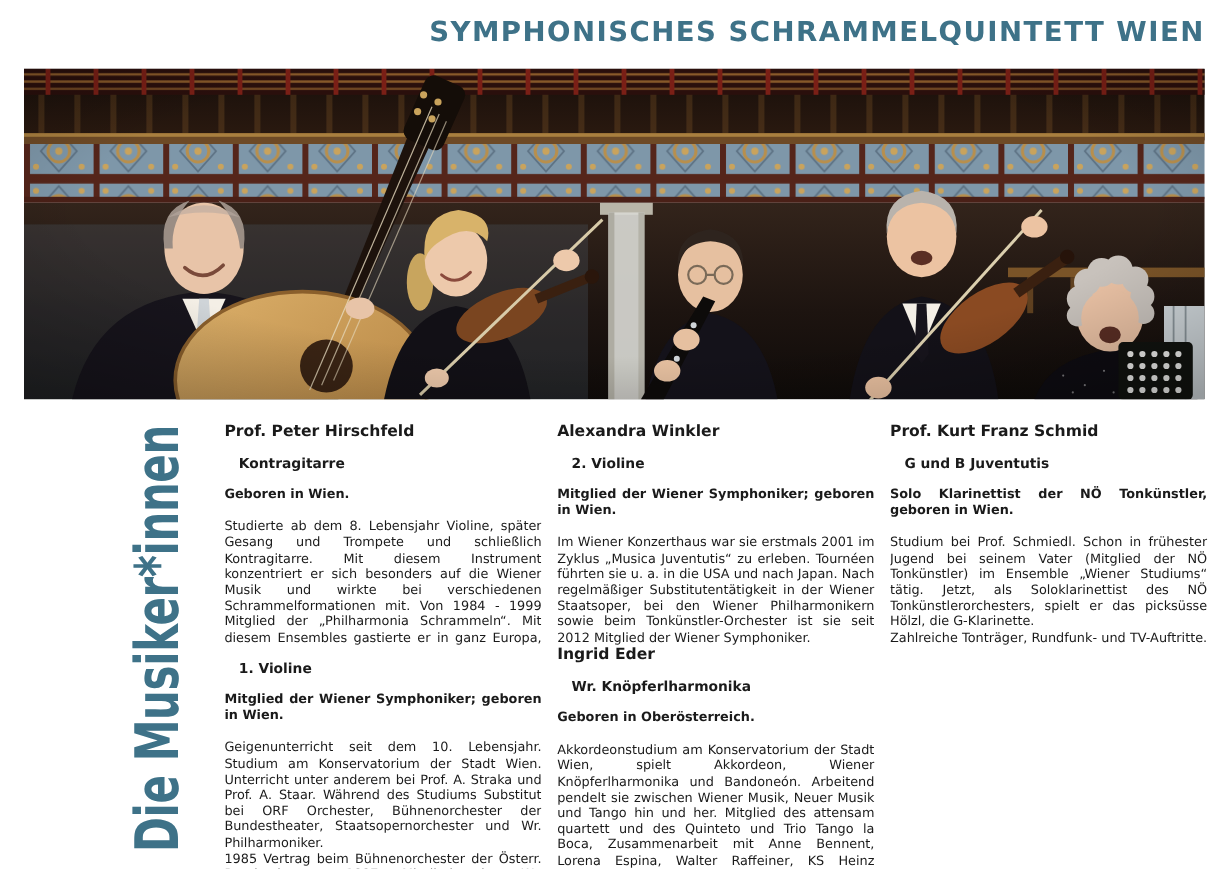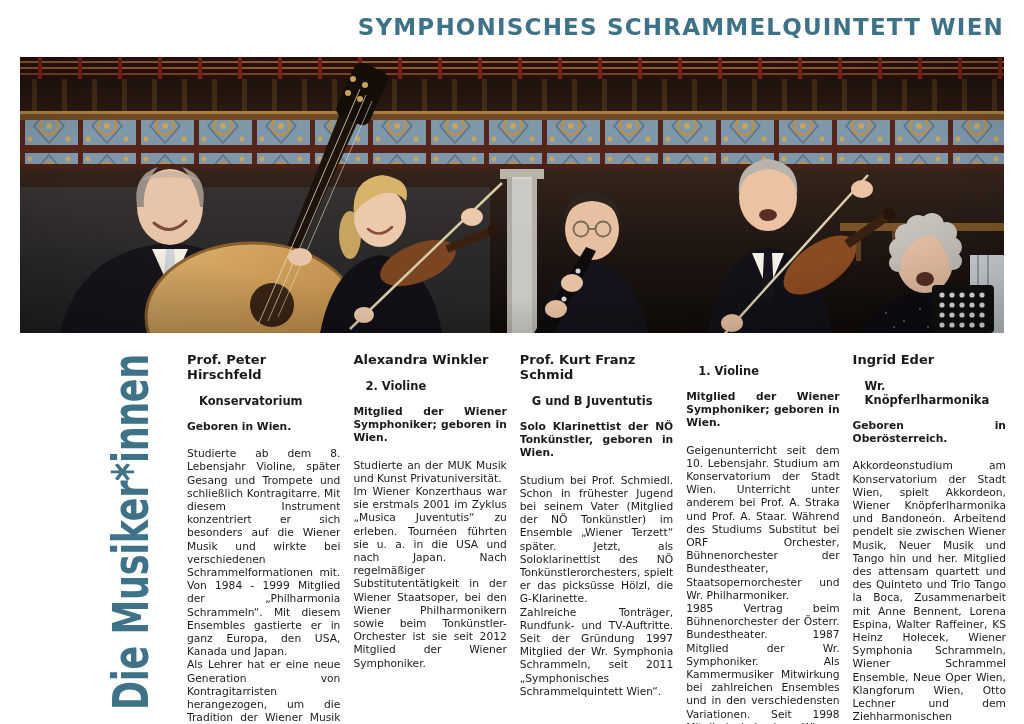--- a/index.html
+++ b/index.html
@@ -23,21 +23,21 @@
   }
   .vertical-title{
     writing-mode:vertical-rl;
     transform:rotate(180deg) scaleY(0.70);
     font-size:50px;font-weight:bold;letter-spacing:-0.5px;
     color:#3e7288;white-space:nowrap;
   }
   
   .columns{
     position:absolute;left:187px;top:352px;right:18px;bottom:0;
-    display:grid;grid-template-columns:repeat(5,1fr);column-gap:13px;
+    display:grid;grid-template-columns:repeat(3,1fr);column-gap:13px;
     overflow:hidden;
   }
   .musician{overflow:hidden;}
   .m-name{margin:0;font-size:13px;line-height:15px;font-weight:bold;}
   .m-role{margin:12px;font-size:11.5px;line-height:14px;font-weight:bold;}
   .m-intro{
     margin:0 0 0 0;font-size:10.7px;line-height:13.2px;font-weight:bold;
     text-align:justify;hyphens:auto;
   }
   .m-bio{margin-top:14px;}
@@ -251,44 +251,43 @@
 </div>
 
 <div class="vertical-title-wrap">
   <span class="vertical-title">Die Musiker*innen</span>
 </div>
 
 <div class="columns">
 
   <article class="musician">
     <h2 class="m-name">Prof. Peter Hirschfeld</h2>
-    <h3 class="m-role">Konservatorium</h3>
+    <h3 class="m-role">Kontragitarre</h3>
     <p class="m-intro">Geboren in Wien.</p>
     <div class="m-bio">
         <p>Studierte ab dem 8. Lebensjahr Violine, später Gesang und Trompete und schließlich Kontragitarre. Mit diesem Instrument konzentriert er sich besonders auf die Wiener Musik und wirkte bei verschiedenen Schrammelformationen mit. Von 1984 - 1999 Mitglied der „Philharmonia Schrammeln“. Mit diesem Ensembles gastierte er in ganz Europa, den USA, Kanada und Japan.</p>
         <p>Als Lehrer hat er eine neue Generation von Kontragitarristen herangezogen, um die Tradition der Wiener Musik weiterzuführen. Seit März 1999 Kontragitarrist der Wiener Symphonia Schrammeln, seit 2011 „Symphonisches Schrammelquintett Wien“.</p>
       </div>
   </article>
 
   <article class="musician">
     <h2 class="m-name">Alexandra Winkler</h2>
     <h3 class="m-role">2. Violine</h3>
     <p class="m-intro">Mitglied der Wiener Symphoniker; geboren in Wien.</p>
     <div class="m-bio">
-        <p>Studierte an der MUK Musik und Kunst Privatuniversität.</p>
         <p>Im Wiener Konzerthaus war sie erstmals 2001 im Zyklus „Musica Juventutis“ zu erleben. Tournéen führten sie u. a. in die USA und nach Japan. Nach regelmäßiger Substitutentätigkeit in der Wiener Staatsoper, bei den Wiener Philharmonikern sowie beim Tonkünstler-Orchester ist sie seit 2012 Mitglied der Wiener Symphoniker.</p>
       </div>
   </article>
 
   <article class="musician">
     <h2 class="m-name">Prof. Kurt Franz Schmid</h2>
     <h3 class="m-role">G und B Juventutis</h3>
     <p class="m-intro">Solo Klarinettist der NÖ Tonkünstler, geboren in Wien.</p>
     <div class="m-bio">
-        <p>Studium bei Prof. Schmiedl. Schon in frühester Jugend bei seinem Vater (Mitglied der NÖ Tonkünstler) im Ensemble „Wiener Terzett“ später. Jetzt, als Soloklarinettist des NÖ Tonkünstlerorchesters, spielt er das picksüsse Hölzl, die G-Klarinette.</p>
+        <p>Studium bei Prof. Schmiedl. Schon in frühester Jugend bei seinem Vater (Mitglied der NÖ Tonkünstler) im Ensemble „Wiener Studiums“ tätig. Jetzt, als Soloklarinettist des NÖ Tonkünstlerorchesters, spielt er das picksüsse Hölzl, die G-Klarinette.</p>
         <p>Zahlreiche Tonträger, Rundfunk- und TV-Auftritte. Seit der Gründung 1997 Mitglied der Wr. Symphonia Schrammeln, seit 2011 „Symphonisches Schrammelquintett Wien“.</p>
       </div>
   </article>
 
   <article class="musician">
     <h3 class="m-role">1. Violine</h3>
     <p class="m-intro">Mitglied der Wiener Symphoniker; geboren in Wien.</p>
     <div class="m-bio">
         <p>Geigenunterricht seit dem 10. Lebensjahr. Studium am Konservatorium der Stadt Wien. Unterricht unter anderem bei Prof. A. Straka und Prof. A. Staar. Während des Studiums Substitut bei ORF Orchester, Bühnenorchester der Bundestheater, Staatsopernorchester und Wr. Philharmoniker.</p>
         <p>1985 Vertrag beim Bühnenorchester der Österr. Bundestheater. 1987 Mitglied der Wr. Symphoniker. Als Kammermusiker Mitwirkung bei zahlreichen Ensembles und in den verschiedensten Variationen. Seit 1998 Mitglied bei den Wiener Symphonia Schrammeln, seit 2011 beim „Symphonischen Schrammelquintett Wien“.</p>

